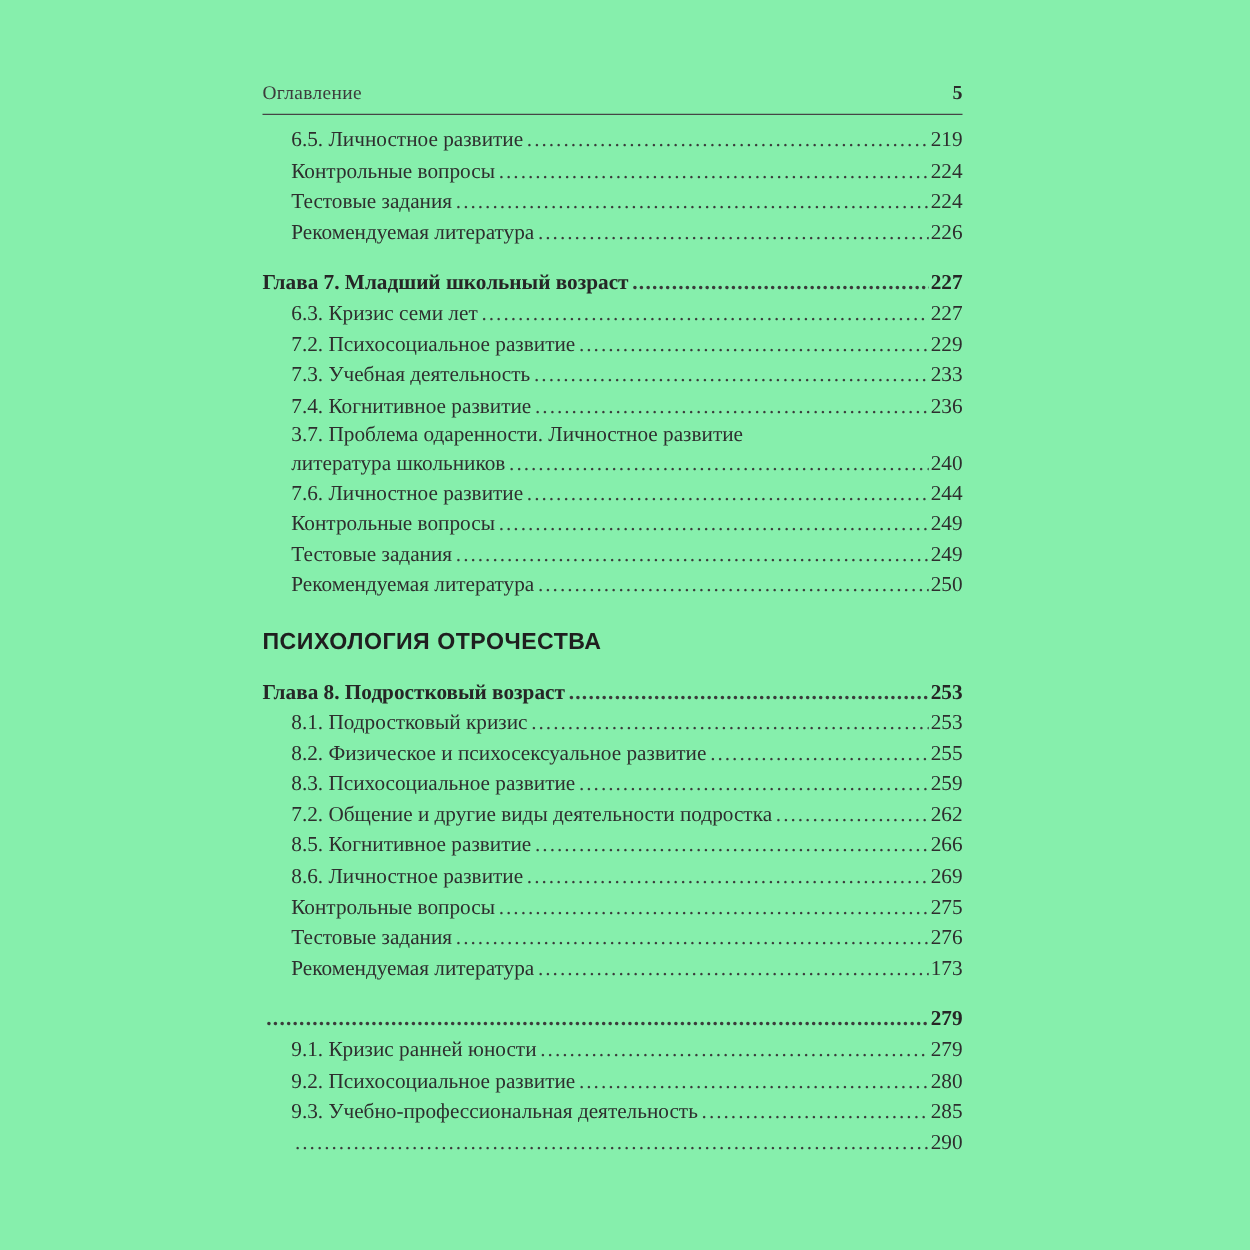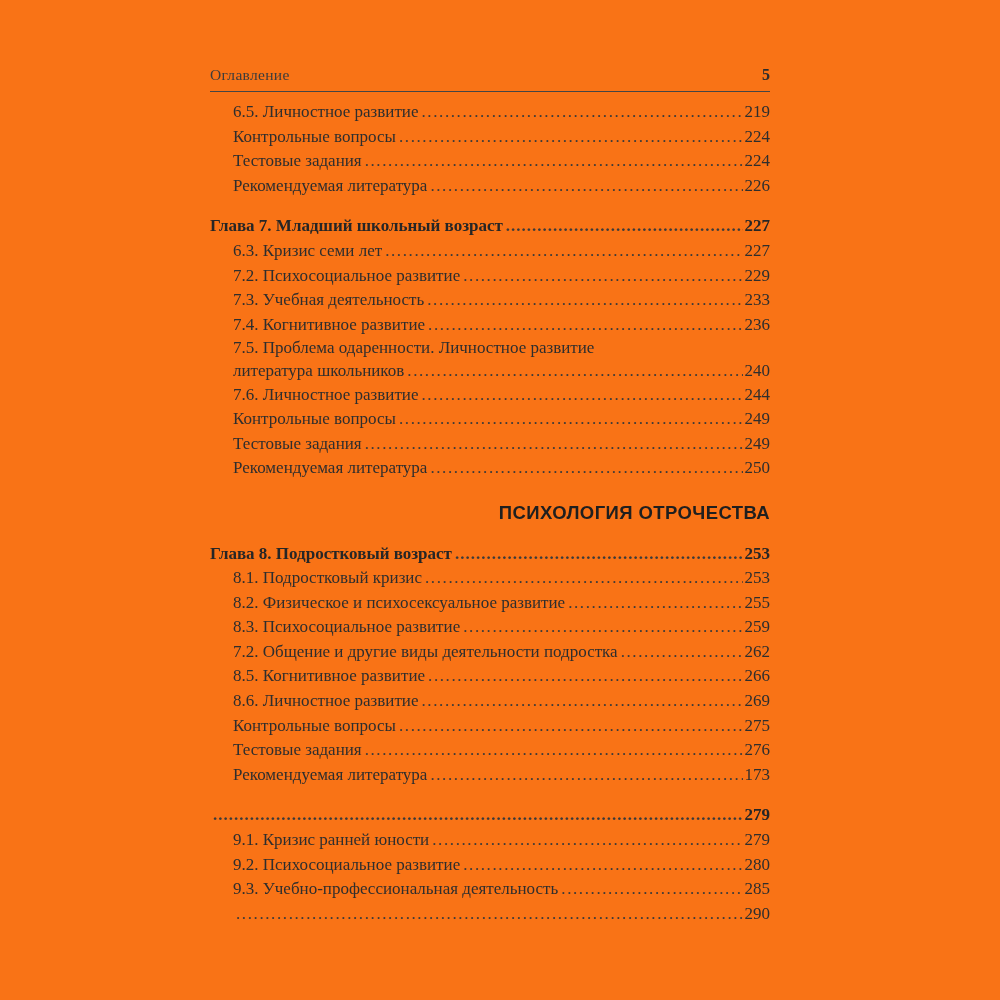--- a/index.html
+++ b/index.html
@@ -7,21 +7,21 @@
     padding: 0;
     width: 1000px;
     height: 1000px;
     background: #ffffff;
     font-family: "Liberation Serif", "DejaVu Serif", serif;
   }
   .sheet {
     position: relative;
     width: 1000px;
     height: 1000px;
-    background: #f97316;
+    background: #86efac;
     overflow: hidden;
   }
   .page {
     position: absolute;
     left: 210px;
     top: 66px;
     width: 560px;
   }
   .running-header {
     display: flex;
@@ -67,21 +67,21 @@
     font-weight: bold;
     margin-top: 16px;
     color: #262626;
   }
   .chapter .dots::after { letter-spacing: 1px; }
   .wrap-block { padding-left: 23px; }
   .wrap-block .row { line-height: 22.6px; padding-left: 0; }
   .section-heading {
     margin-top: 20px;
     line-height: 24.6px;
-    text-align: right;
+    text-align: left;
     font-family: "Liberation Sans", "DejaVu Sans", sans-serif;
     font-weight: bold;
     font-size: 18.5px;
     letter-spacing: 0.4px;
     color: #1f1f1f;
   }
 </style>
 </head>
 <body>
 
@@ -134,21 +134,21 @@
           <span class="dots"></span>
           <span class="pg">233</span>
         </div>
         <div class="row sub">
           <span class="t">7.4. Когнитивное развитие</span>
           <span class="dots"></span>
           <span class="pg">236</span>
         </div>
         <div class="wrap-block">
           <div class="row ">
-            <span class="t">7.5. Проблема одаренности. Личностное развитие</span>
+            <span class="t">3.7. Проблема одаренности. Личностное развитие</span>
           </div>
           <div class="row ">
             <span class="t">литература школьников</span>
             <span class="dots"></span>
             <span class="pg">240</span>
           </div>
         </div>
         <div class="row sub">
           <span class="t">7.6. Личностное развитие</span>
           <span class="dots"></span>

